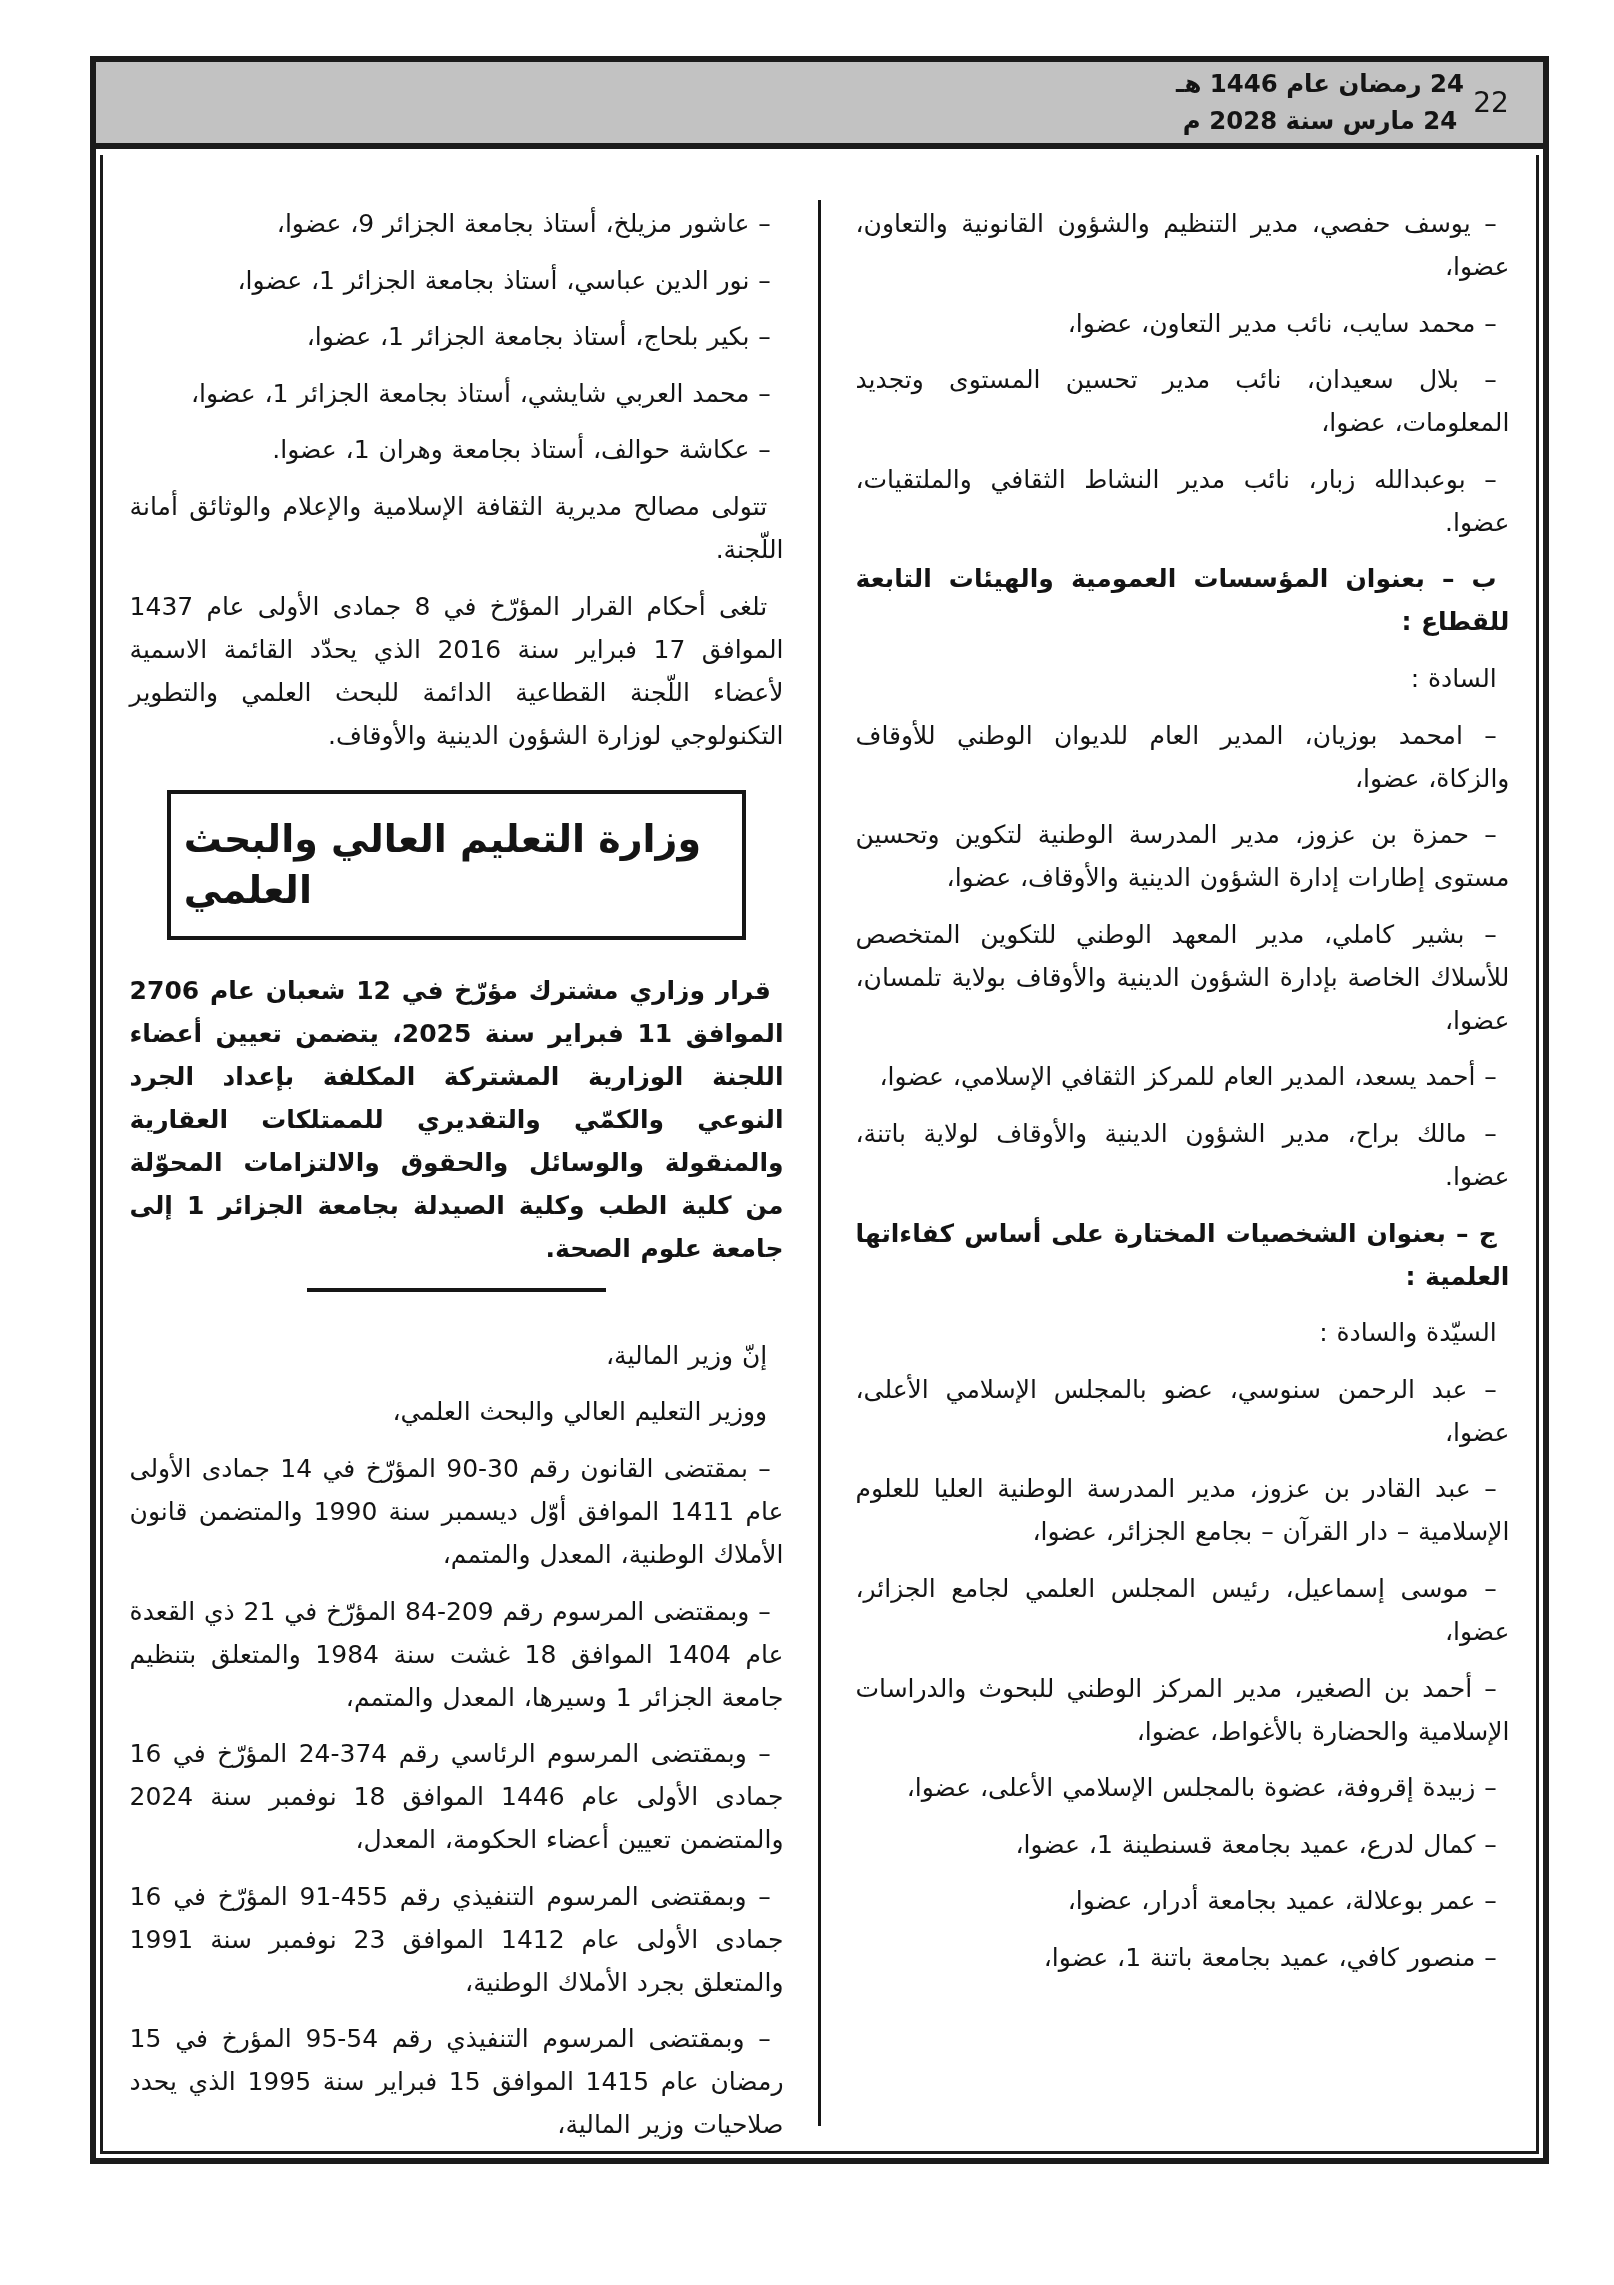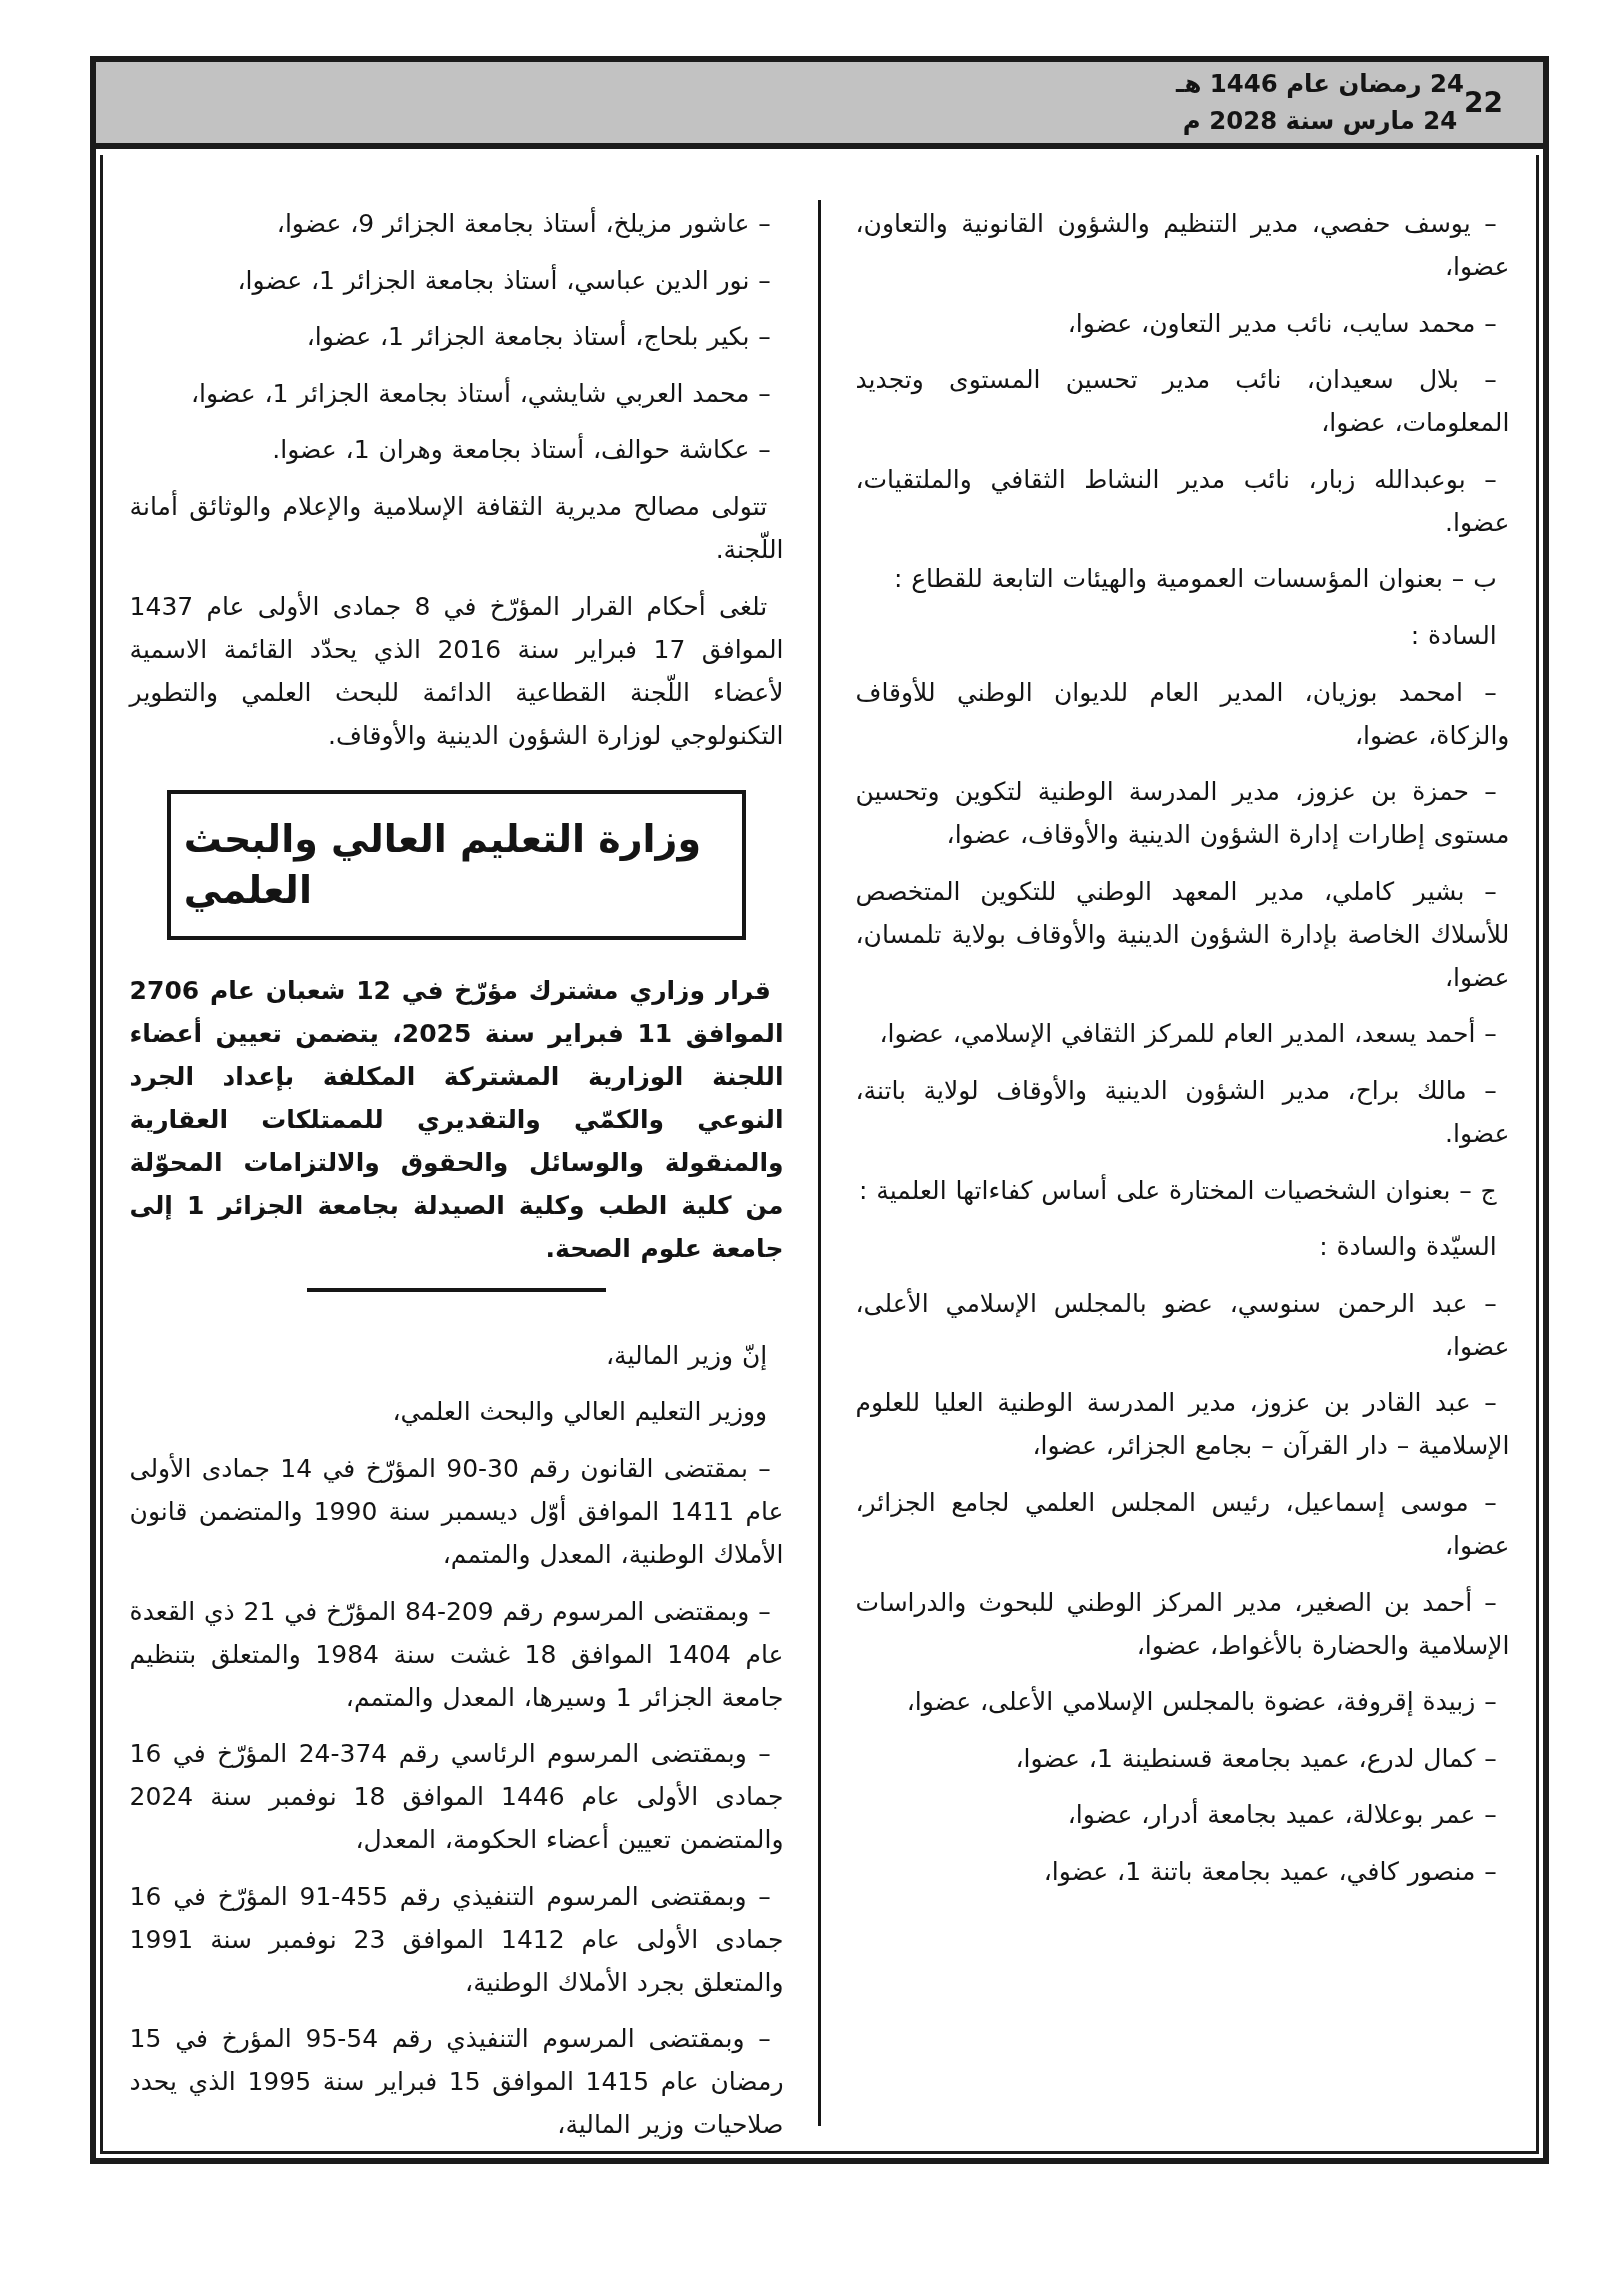--- a/index.html
+++ b/index.html
@@ -10,21 +10,21 @@
   }
   .page-frame{
     position:absolute;left:90px;top:56px;width:1459px;height:2108px;
     border:6.3px solid #1b1b1b;box-sizing:border-box;background:#ffffff;
   }
   
   .masthead{
     height:87px;background:#c2c2c2;border-bottom:6.3px solid #1b1b1b;
     display:flex;align-items:center;direction:rtl;padding:0 25px;box-sizing:border-box;
   }
-  .masthead .page-number{font-size:28px;font-weight:700;min-width:54px;text-align:left;}
+  .masthead .page-number{font-size:28px;font-weight:400;min-width:54px;text-align:center;}
   .masthead .journal-title{flex:1;text-align:center;font-size:29px;font-weight:700;letter-spacing:0;}
   .masthead .dates{text-align:center;font-size:24.4px;font-weight:700;line-height:1.5;white-space:nowrap;}
   
   .content-wrap{
     position:absolute;left:3.6px;right:3.6px;top:93px;bottom:3.6px;
     border:3.6px solid #1b1b1b;border-top:none;box-sizing:border-box;
   }
   .columns{
     position:absolute;inset:0;display:flex;flex-direction:row;direction:rtl;
   }
@@ -33,21 +33,21 @@
   .col-second{padding:47px 36px 14.5px 27px;}  
   .center-divider{
     position:absolute;left:calc(50% - 1.8px);top:45px;bottom:25px;width:3.6px;background:#161616;
   }
   
   .blk{
     margin:0 0 13.6px 0;font-size:25px;line-height:1.72;
     text-align:justify;text-indent:12.7px;word-spacing:0.9px;
   }
   .blk.label{text-align:right;}
-  .blk.heading{font-weight:400;}
+  .blk.heading{font-weight:700;}
   .blk.title{font-weight:700;margin:3.6px 0 18px 0;}
   .blk.para{text-indent:16.3px;}
   .ministry-box{
     border:4.5px solid #161616;margin:33px auto 29px auto;width:579px;
     padding:20px 12.7px;text-align:left;font-size:38px;font-weight:700;line-height:1.35;
     box-sizing:border-box;
   }
   .sep{width:299px;height:3.6px;background:#161616;margin:14.5px auto 42px auto;}
 </style>
 </head>

